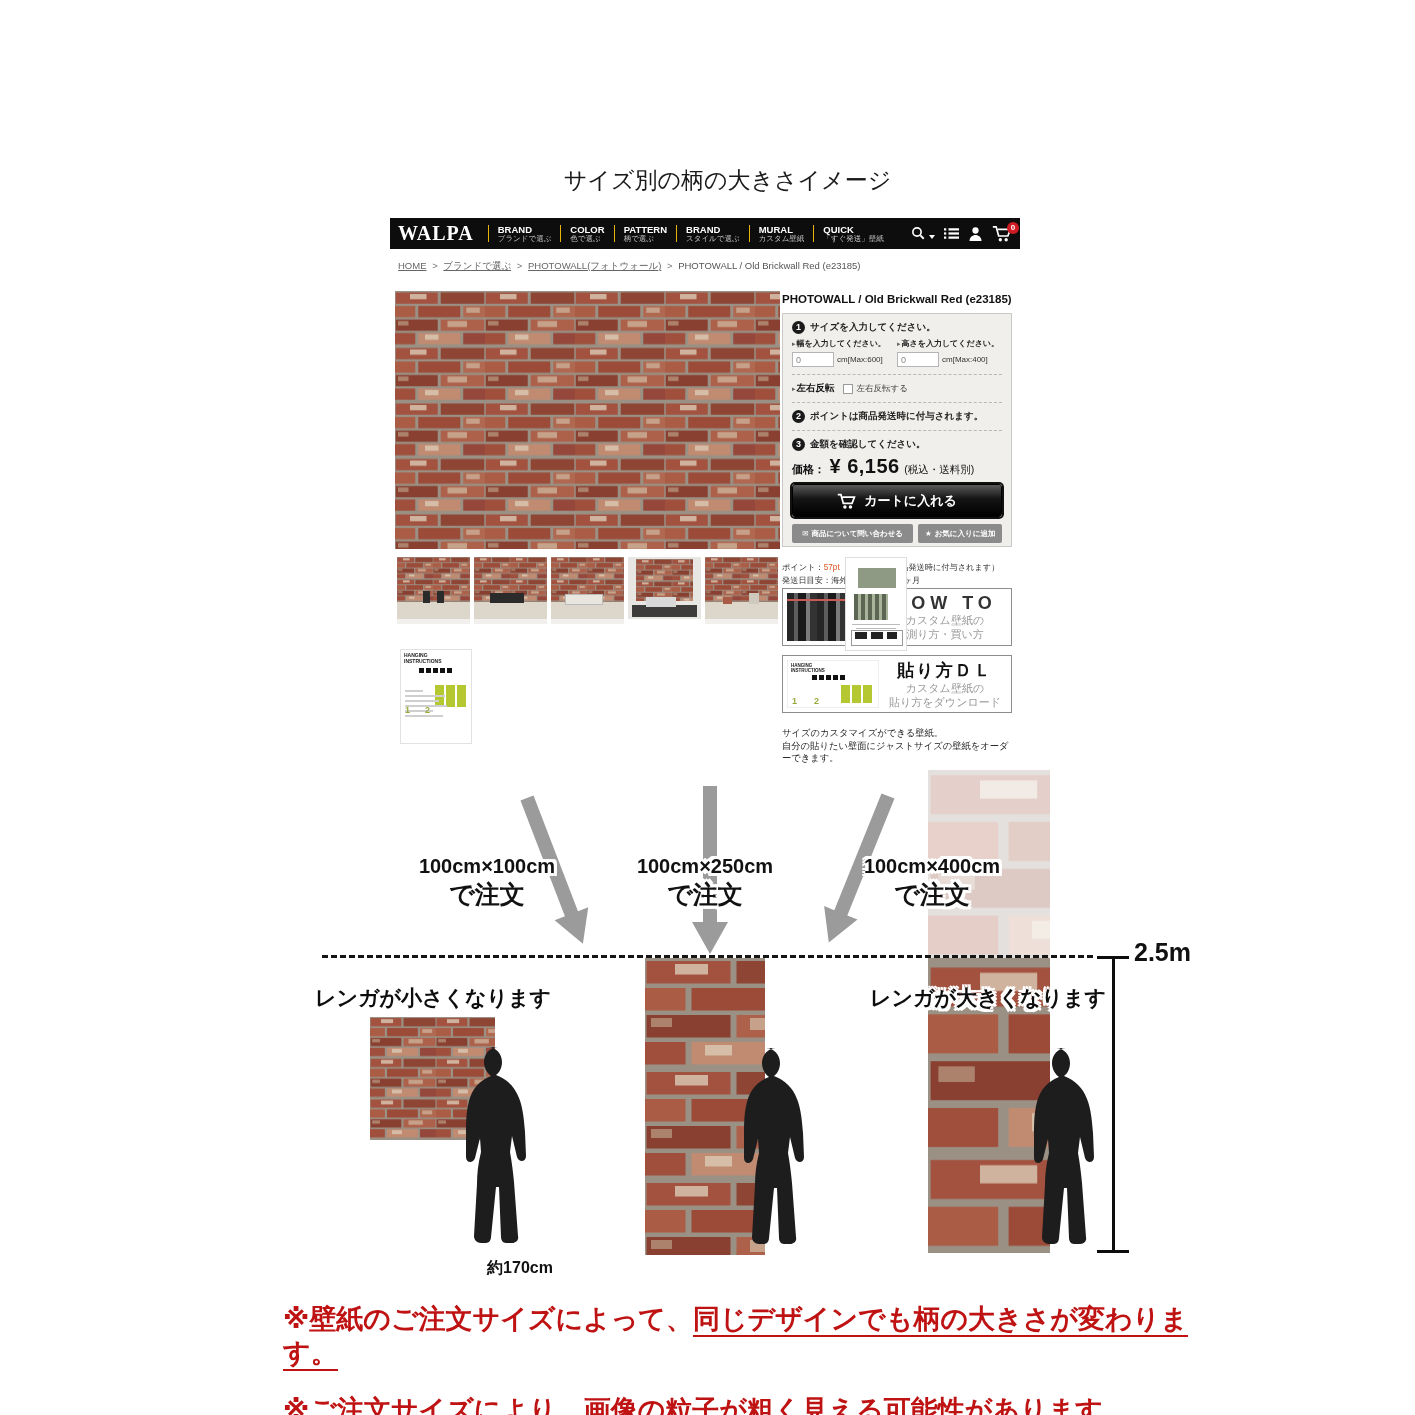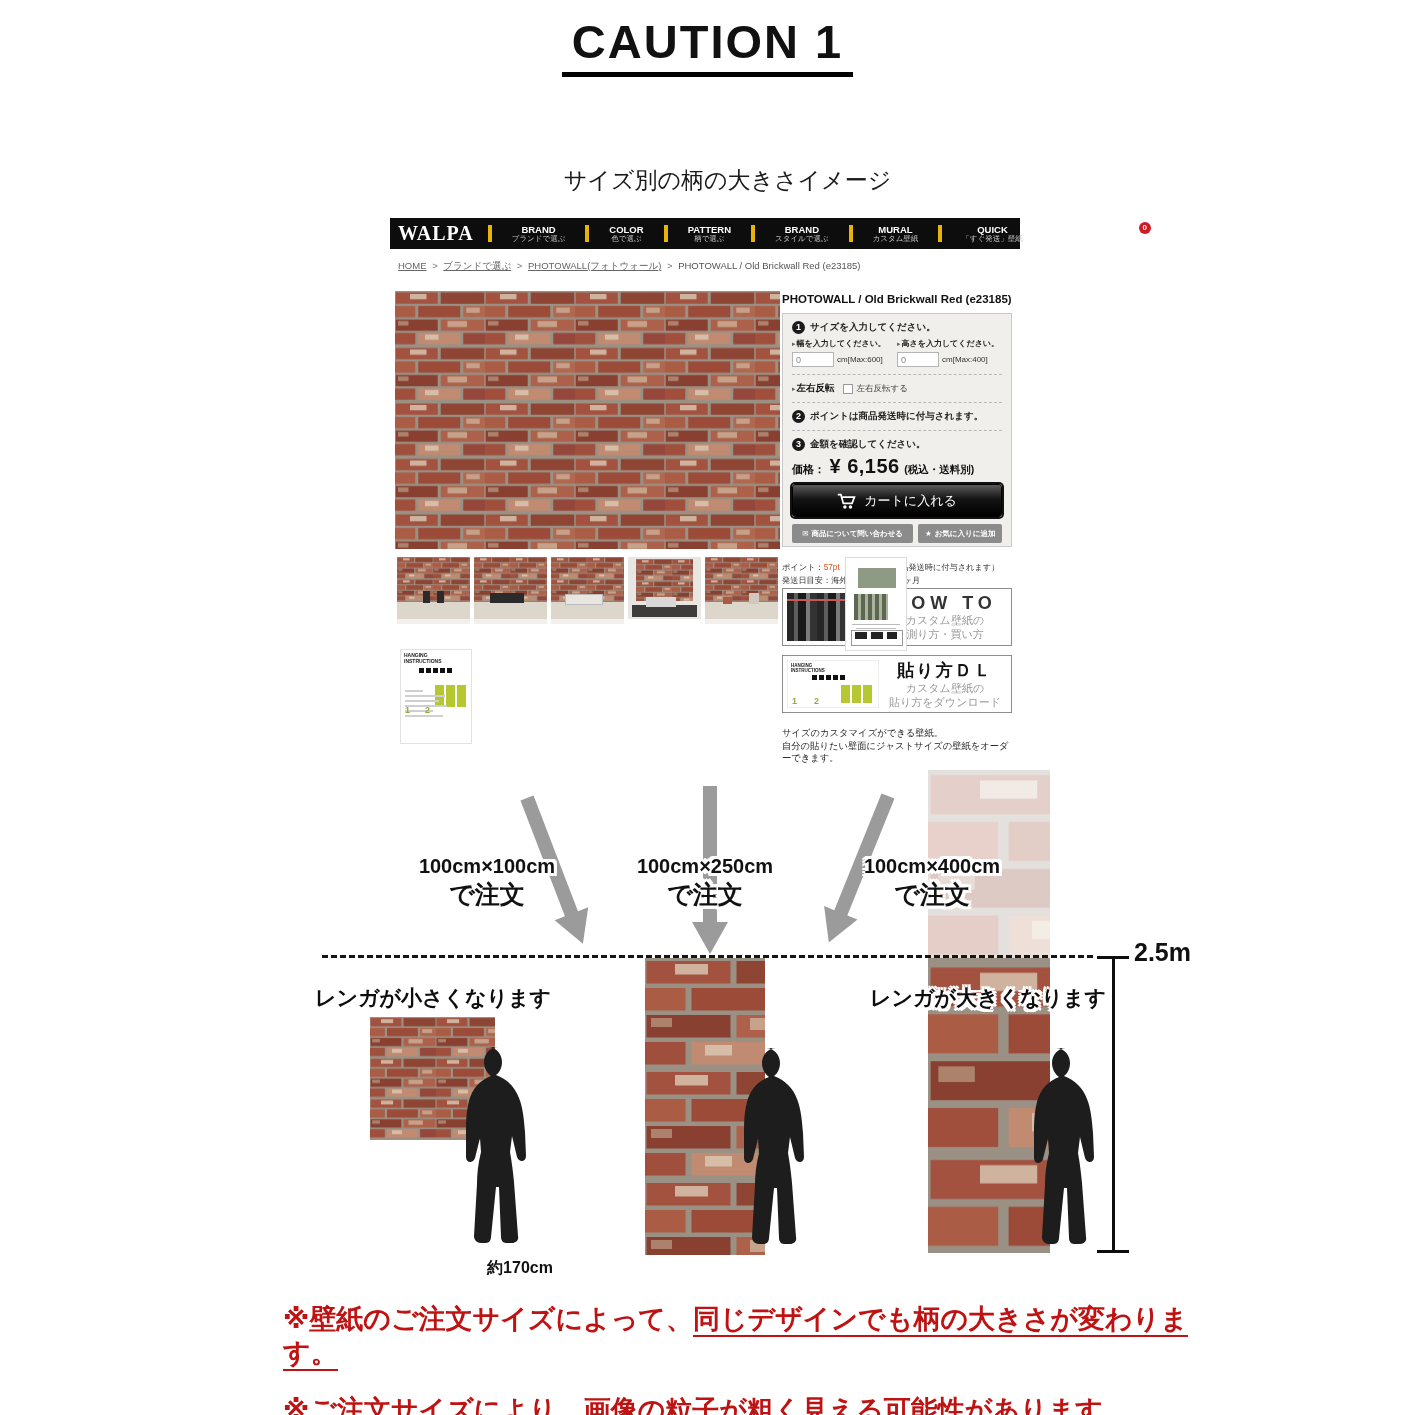--- a/index.html
+++ b/index.html
@@ -10,21 +10,21 @@
   .cap-title{top:14px;left:0;width:100%;text-align:center;}
   .cap-title span{display:inline-block;font-size:47px;font-weight:bold;letter-spacing:2px;
       border-bottom:5px solid #000;padding:0 10px 3px;}
   .sub1{top:128px;left:0;width:100%;text-align:center;font-size:23px;color:#1a1a1a;}
   .sub2{top:165px;left:0;width:100%;text-align:center;font-size:23px;color:#1a1a1a;margin-left:20px;}
   
   .shot{left:390px;top:215px;width:630px;height:548px;background:#fff;}
   .navbar{position:absolute;left:0;top:3px;width:630px;height:31px;background:#0d0d0d;
       display:flex;align-items:center;padding:0 8px;box-sizing:border-box;}
   .logo{color:#fff;font-size:20px;font-weight:bold;letter-spacing:1px;margin-right:14px;font-family:Liberation Serif, serif;}
-  .nav-item{text-align:center;padding:0 20px;border-left:4px solid #eab308;cursor:pointer;line-height:1.05;}
+  .nav-item{text-align:left;padding:0 9px;border-left:1px solid #eab308;cursor:pointer;line-height:1.05;}
   .nav-item:first-of-type{border-left:none;}
   .nav-en{font-size:9.5px;font-weight:bold;color:#fff;}
   .nav-jp{font-size:7.5px;color:#c9c9c9;white-space:nowrap;}
   .nav-icons{margin-left:auto;display:flex;align-items:center;gap:9px;}
   .nico{width:15px;height:15px;display:block;}
   .caret{width:0;height:0;border-left:3px solid transparent;border-right:3px solid transparent;
       border-top:4px solid #fff;margin-left:-6px;margin-top:6px;}
   .cartwrap{position:relative;}
   .badge{position:absolute;right:-7px;top:-3px;width:12px;height:12px;border-radius:50%;
       background:#cf1b24;color:#fff;font-size:8px;font-weight:bold;text-align:center;line-height:12px;}
@@ -49,23 +49,23 @@
       padding:0 0 0 3px;box-sizing:border-box;}
   .unit{font-size:8px;color:#333;margin-left:3px;white-space:nowrap;}
   .dashsep{border-top:1px dashed #b8b8b8;margin:7px 0;}
   .fliprow{display:flex;align-items:center;}
   .flabel{font-size:9.5px;font-weight:bold;}
   .chk{width:8px;height:8px;border:1px solid #999;background:#fff;margin:0 4px 0 8px;cursor:pointer;}
   .fcheck{font-size:8.5px;color:#444;}
   .pricerow{margin:4px 0 6px;white-space:nowrap;}
   .pl{font-size:11px;font-weight:bold;}
   .pv{font-size:20px;font-weight:bold;letter-spacing:.5px;}
-  .pn{font-size:10.5px;font-weight:bold;}
+  .pn{font-size:10.5px;font-weight:normal;}
   .cartbtn{height:31px;background:linear-gradient(#5a5a5a,#141414 45%,#000);border:1px solid #000;
-      border-radius:3px;color:#fff;font-size:13px;font-weight:normal;display:flex;align-items:center;
+      border-radius:3px;color:#fff;font-size:13px;font-weight:bold;display:flex;align-items:center;
       justify-content:center;gap:8px;cursor:pointer;box-shadow:0 0 0 2px #111;}
   .minibtns{display:flex;gap:5px;margin-top:7px;}
   .minibtn{background:#8b8b8b;color:#fff;font-size:7.5px;font-weight:bold;height:19px;display:flex;
       align-items:center;justify-content:center;gap:3px;border-radius:2px;cursor:pointer;white-space:nowrap;}
   .mb1{flex:1.45;}.mb2{flex:1;}
   .points{position:absolute;left:392px;top:347px;font-size:8.2px;color:#333;white-space:nowrap;}
   .ptv{color:#d9541e;}
   .ship{position:absolute;left:392px;top:360px;font-size:8.2px;color:#333;}
   .infobox{position:absolute;left:392px;width:230px;height:58px;background:#fff;border:1px solid #8d8d8d;
       box-sizing:border-box;display:flex;align-items:center;cursor:pointer;}
@@ -165,21 +165,20 @@
         </pattern>
       <pattern id="bk-big" width="120" height="74" patternUnits="userSpaceOnUse" patternTransform="scale(2.6)">
           <use href="#brickTile" xlink:href="#brickTile"></use>
         </pattern>
       <g id="personShape">
         <path fill="#1d1d1d" d="M46 2c-8 0-14 7-14 15 0 6 3 11 7 14-11 4-19 13-22 25-3 11-3 23-3 34l0 22c0 6 7 7 9 1l5-20 1 14c-3 12-4 22-4 32l-3 52c0 4 3 7 7 7h5c3 0 5-3 5-6l5-50h3l2 50c0 3 2 6 5 6h6c4 0 7-3 6-7l-4-54c-1-10-2-19-4-30l2-16 5 21c2 6 9 5 9-1l-1-24c-1-12-2-24-6-34-4-11-12-19-23-23 4-3 6-8 6-13 0-8-6-15-14-15z"></path>
       </g>
     </defs>
   </svg>
 
-  <div class="abs cap-title"><span>CAUTION 1</span></div>
   <div class="abs sub2">サイズ別の柄の大きさイメージ</div>
 
   <div class="abs shot">
 
     <div class="navbar">
       <div class="logo">WALPA</div>
       <div class="nav-item">
         <div class="nav-en">BRAND</div>
         <div class="nav-jp">ブランドで選ぶ</div>
       </div>

